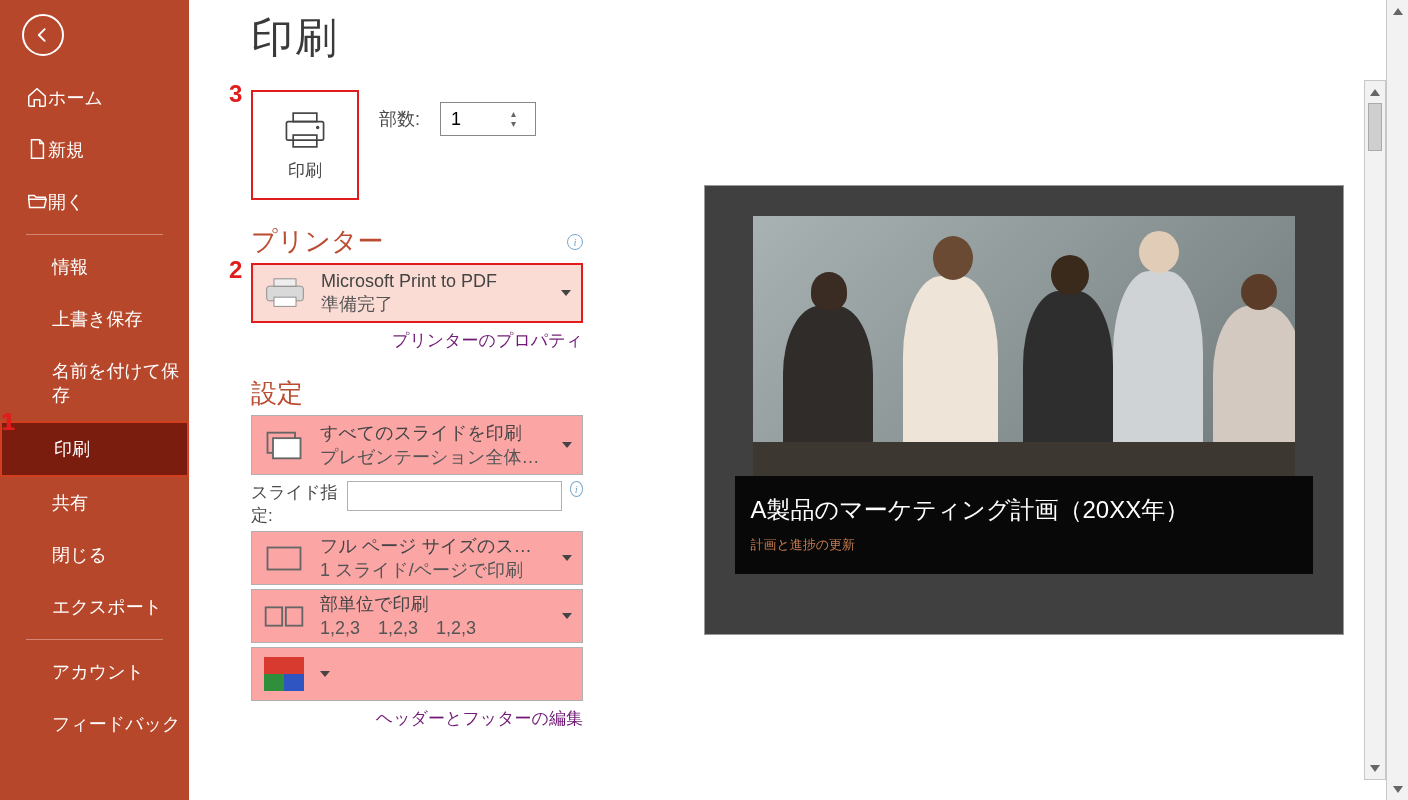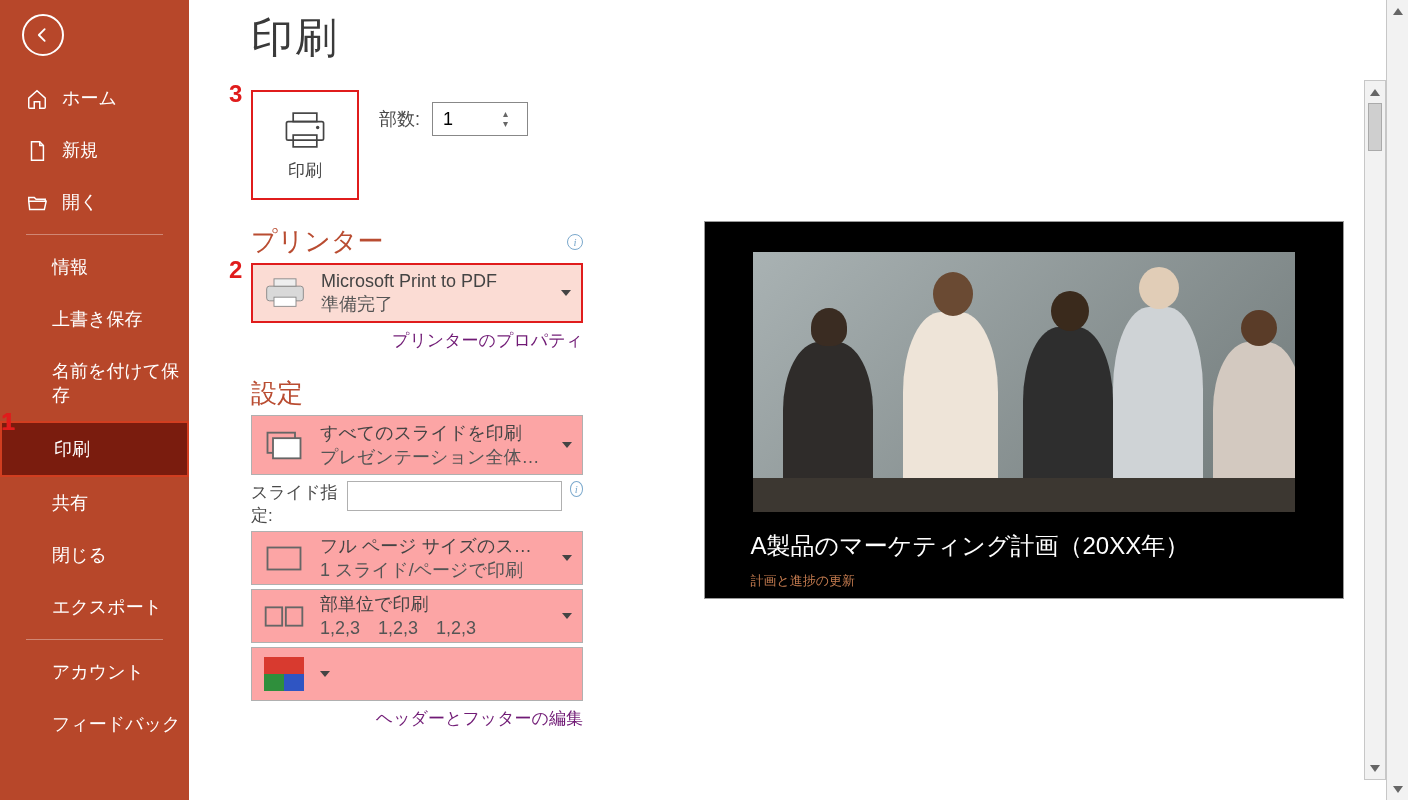--- a/index.html
+++ b/index.html
@@ -28,21 +28,21 @@
     margin-left: 22px;
     border: 2px solid #fff;
     border-radius: 50%;
     display: flex; align-items: center; justify-content: center;
     cursor: pointer;
   }
   .back-circle svg { width: 20px; height: 20px; }
   .side-list { margin-top: 16px; }
   .side-item {
     padding: 14px 0 14px 26px;
-    display: flex; align-items: flex-end; gap: 14px;
+    display: flex; align-items: flex-start; 
     cursor: pointer;
   }
   .side-sub { padding: 14px 0 14px 52px; cursor: pointer; }
   .side-item svg { width: 22px; height: 22px; flex-shrink: 0; }
   .side-divider {
     border-top: 1px solid rgba(255,255,255,0.35);
     margin: 6px 26px;
   }
   .side-selected {
     background: #7a1c0e;
@@ -71,21 +71,21 @@
   .print-row { display: flex; align-items: flex-start; gap: 20px; }
   .print-btn {
     width: 108px; height: 110px;
     border: 2px solid #e01c1c;
     display: flex; flex-direction: column; align-items: center; justify-content: center;
     gap: 8px;
     cursor: pointer;
   }
   .print-btn svg { width: 54px; height: 42px; }
   .print-btn-label { font-size: 17px; }
-  .copies { display: flex; align-items: center; gap: 12px; margin-top: 12px; }
+  .copies { display: flex; align-items: center; gap: 20px; margin-top: 12px; }
   .copies-label { font-size: 18px; color: #4b4b4b; }
   .spinner {
     width: 96px; height: 34px;
     border: 1px solid #888;
     display: flex; align-items: center;
     position: relative;
   }
   .spinner input {
     border: none; outline: none; width: 70px;
     padding-left: 10px; font-size: 18px;
@@ -142,23 +142,23 @@
   .dd.compact { height: 54px; }
   .color-icon { width: 40px; height: 34px; display:flex; flex-wrap:wrap; }
   .color-icon div { width: 50%; height: 50%; }
   
   .preview-col {
     flex: 1;
     display: flex; align-items: center; justify-content: center;
     padding: 60px 40px 40px 30px;
   }
   .slide-preview {
-    width: 640px; height: 378px;
+    width: 640px; height: 450px;
     border: 1px solid #999;
-    background: #000000;
+    background: #404040;
     padding: 30px 48px;
     position: relative;
     overflow: hidden;
   }
   .photo-area {
     width: 100%; height: 260px;
     background: linear-gradient(135deg, #a9b2b3 0%, #707979 100%);
     position: relative;
     overflow: hidden;
   }

